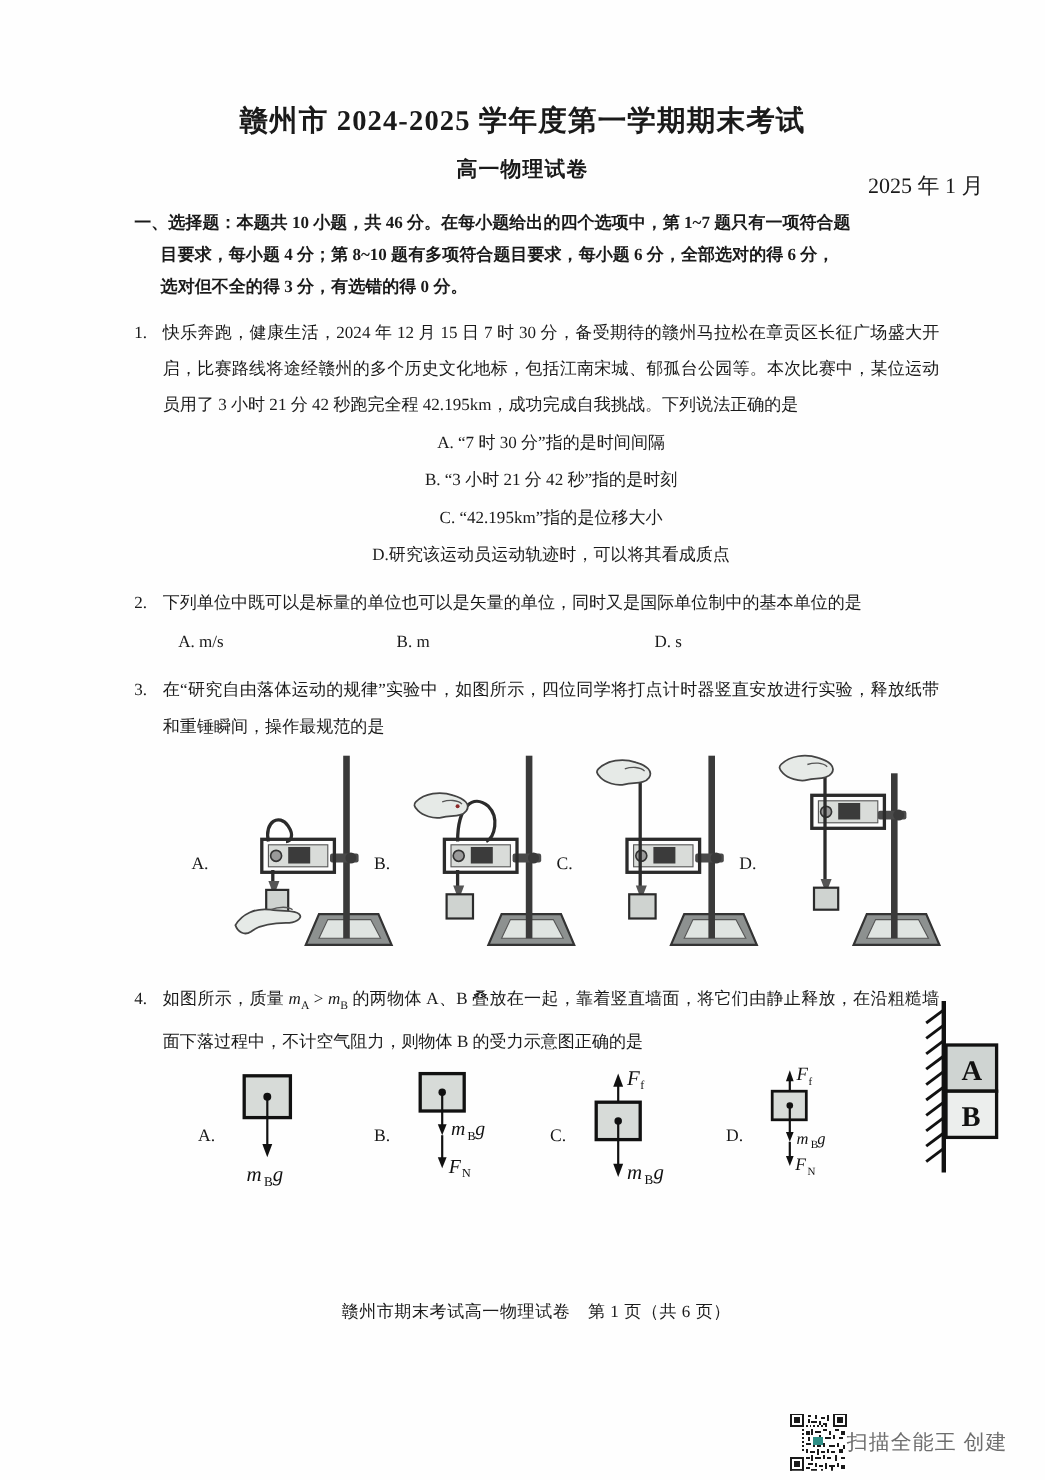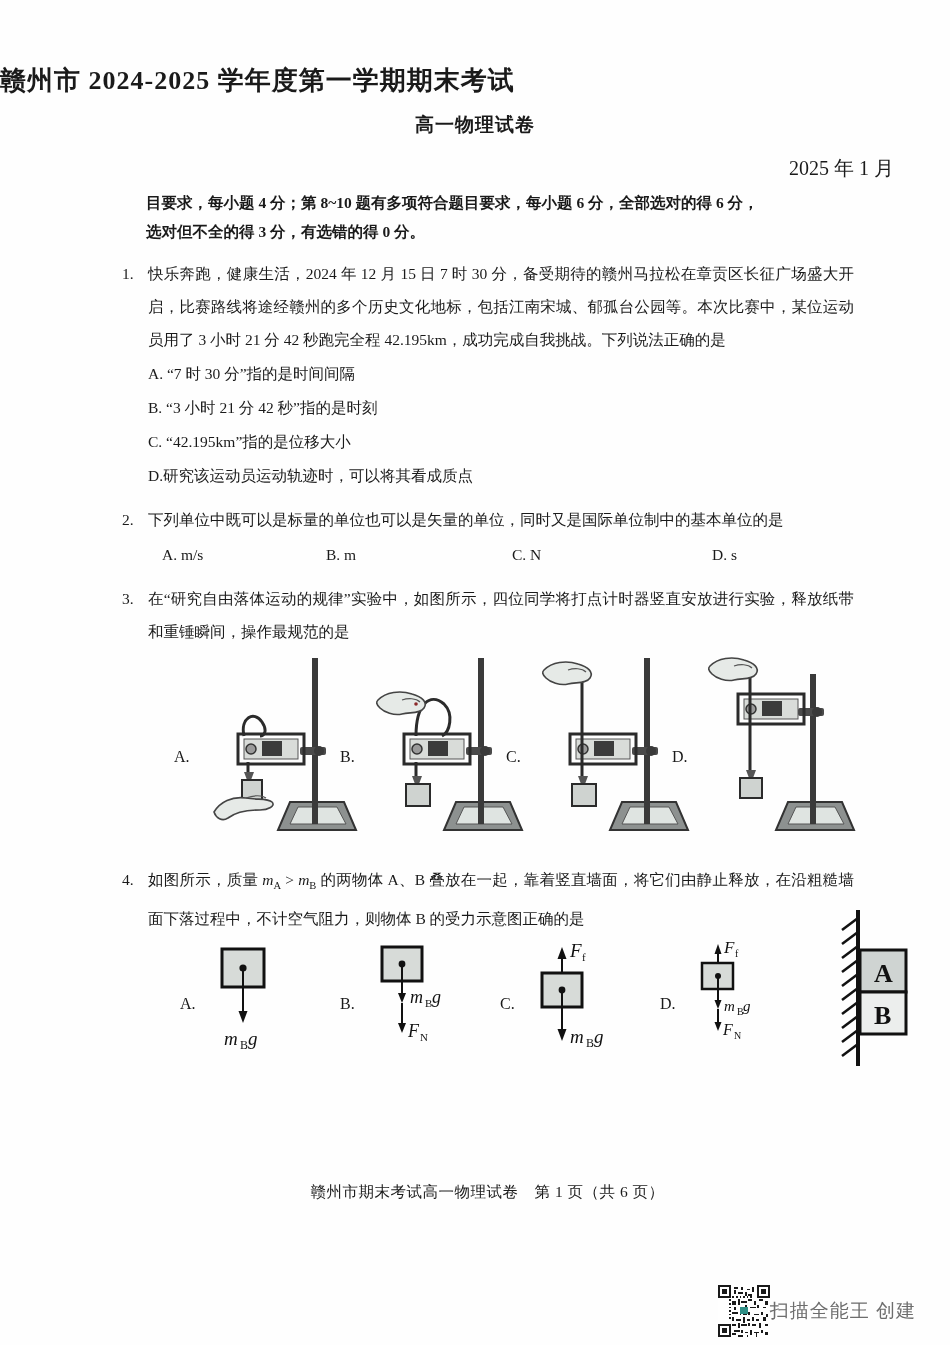--- a/index.html
+++ b/index.html
@@ -17,24 +17,25 @@
     overflow: hidden;
   }
   .page {
     position: absolute;
     inset: 0;
     background: #fefefe;
   }
 
   
   .doc-title {
+    text-align: center;
     font-size: 26px;
     font-weight: bold;
     letter-spacing: 1px;
-    margin: 63px 0 0 0;
+    margin: 92px 0 0 0;
     font-family: "Liberation Serif", "DejaVu Serif", serif;
   }
   .doc-subtitle {
     text-align: center;
     font-size: 19px;
     font-weight: bold;
     letter-spacing: 1px;
     margin: 14px 0 0 0;
     position: relative;
   }
@@ -69,21 +70,21 @@
     font-size: 15.5px;
     line-height: 33px;
   }
   .q-num {
     width: 26px;
     flex: 0 0 26px;
     text-align: left;
   }
   .q-body { flex: 1 1 auto; }
   .q-stem { text-align: justify; }
-  .opt { margin-top: 1px; }
+  .opt { margin-top: 1px; text-align: center; }
   .opts-row {
     display: flex;
     margin-top: 2px;
   }
   .opts-row .opt-cell { width: 25%; }
 
   em.it { font-style: italic; font-family: "Liberation Serif", serif; }
   sub { font-size: 0.68em; }
 
   
@@ -168,20 +169,21 @@
 
 <div class="page">
 
   <div class="doc-title">赣州市 2024-2025 学年度第一学期期末考试</div>
   <div class="doc-subtitle">高一物理试卷</div>
   <div class="doc-date">2025 年 1 月</div>
 
   <div class="content">
 
     <div class="section-intro">
+      <span class="hang">一、选择题：本题共 10 小题，共 46 分。在每小题给出的四个选项中，第 1~7 题只有一项符合题</span>
       <span class="hang" style="padding-left:24px">目要求，每小题 4 分；第 8~10 题有多项符合题目要求，每小题 6 分，全部选对的得 6 分，</span>
       <span class="hang" style="padding-left:24px">选对但不全的得 3 分，有选错的得 0 分。</span>
     </div>
 
     <div class="q">
       <div class="q-num">1.</div>
       <div class="q-body">
         <div class="q-stem">快乐奔跑，健康生活，2024 年 12 月 15 日 7 时 30 分，备受期待的赣州马拉松在章贡区长征广场盛大开启，比赛路线将途经赣州的多个历史文化地标，包括江南宋城、郁孤台公园等。本次比赛中，某位运动员用了 3 小时 21 分 42 秒跑完全程 42.195km，成功完成自我挑战。下列说法正确的是</div>
         <div class="opt">A. “7 时 30 分”指的是时间间隔</div>
         <div class="opt">B. “3 小时 21 分 42 秒”指的是时刻</div>
@@ -190,21 +192,20 @@
       </div>
     </div>
 
     <div class="q">
       <div class="q-num">2.</div>
       <div class="q-body">
         <div class="q-stem">下列单位中既可以是标量的单位也可以是矢量的单位，同时又是国际单位制中的基本单位的是</div>
         <div class="opts-row">
           <div class="opt-cell" style="padding-left:14px">A. m/s</div>
           <div class="opt-cell" style="padding-left:22px">B. m</div>
-          <div class="opt-cell" style="padding-left:44px">C. N</div>
           <div class="opt-cell" style="padding-left:58px">D. s</div>
         </div>
       </div>
     </div>
 
     <div class="q">
       <div class="q-num">3.</div>
       <div class="q-body">
         <div class="q-stem">在“研究自由落体运动的规律”实验中，如图所示，四位同学将打点计时器竖直安放进行实验，释放纸带和重锤瞬间，操作最规范的是</div>
 

